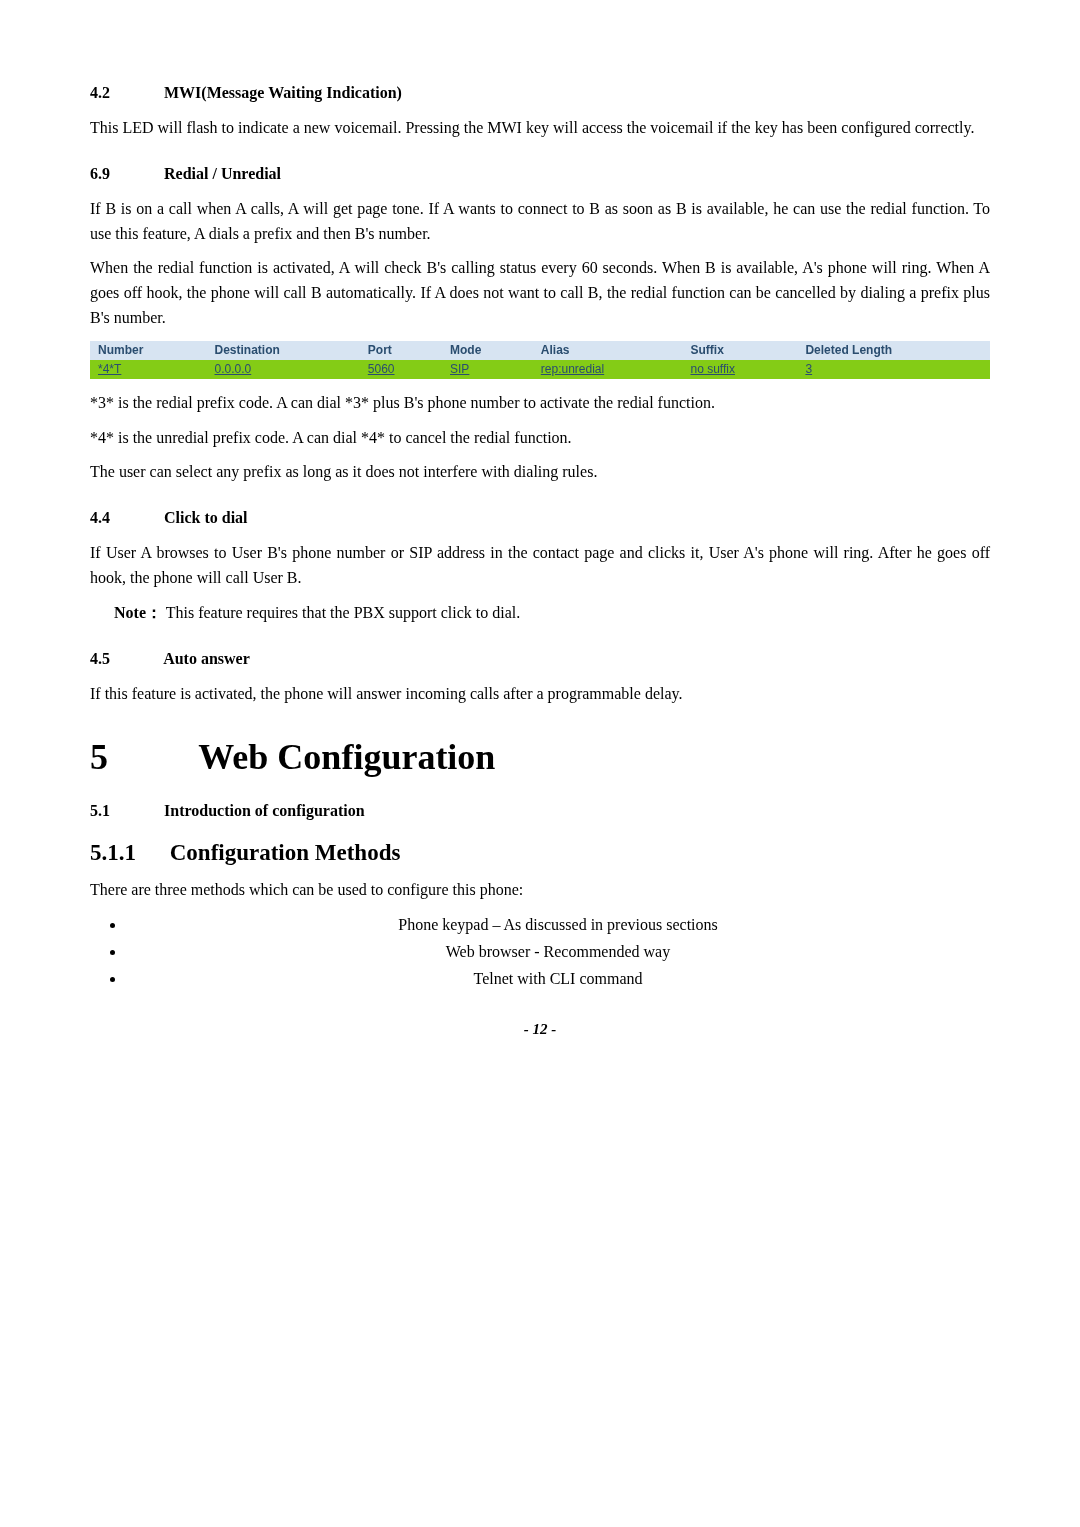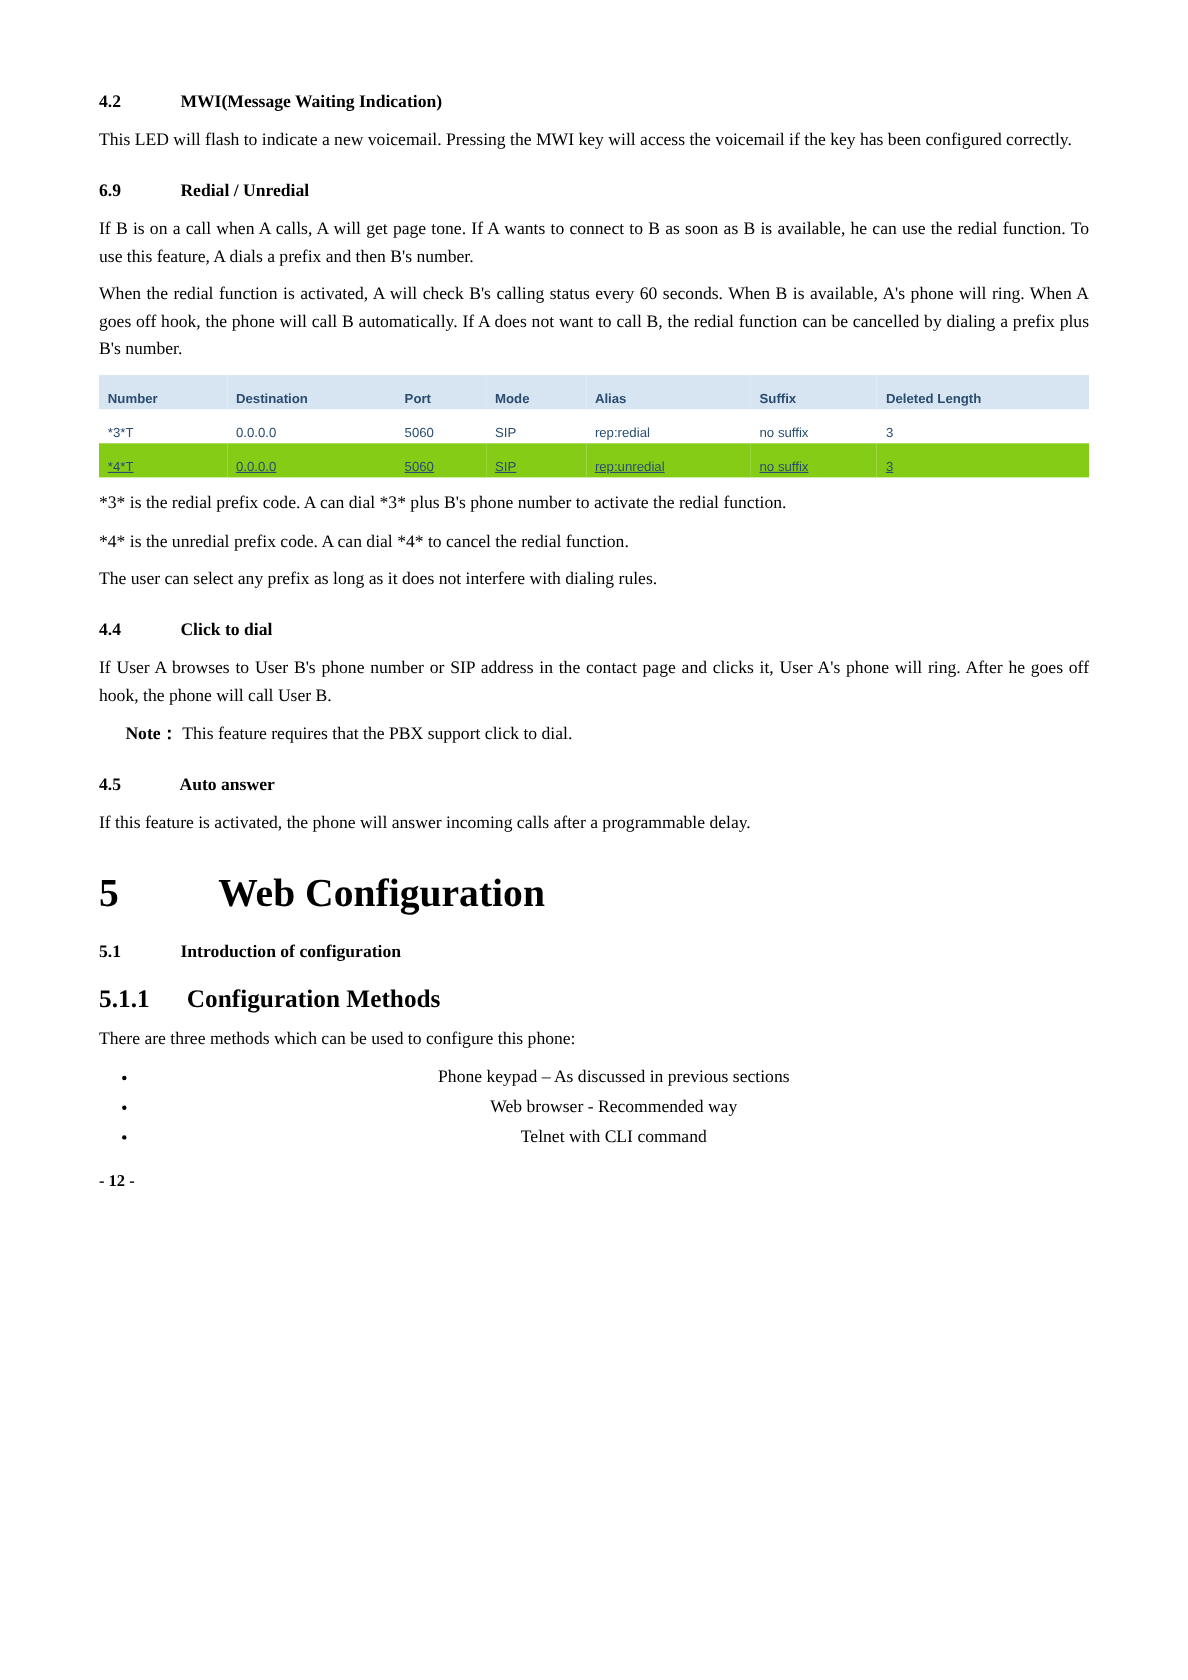--- a/index.html
+++ b/index.html
@@ -47,44 +47,46 @@
   table.data-table {
     border-collapse: collapse;
     width: 100%;
     margin: 6px 0 12px 0;
     font-family: Verdana, Geneva, sans-serif;
     font-size: 12px;
     color: #2a4d6f;
   }
   table.data-table th, table.data-table td {
     text-align: left;
-    padding: 14px 10px 3px 8px;
+    padding: 2px 10px 3px 8px;
   }
   table.data-table thead tr {
     background: #d7e4f2;
   }
   table.data-table tbody tr.alt {
     background: #84cc16;
     text-decoration: underline;
   }
   ul.bullets {
     list-style: disc;
     padding-left: 36px;
     margin: 6px 0;
   }
   ul.bullets li {
     margin: 3px 0;
     line-height: 1.5;
     text-align: center;
   }
   .page-number {
+    text-align: center;
     font-family: "Times New Roman", Times, serif;
     font-size: 15px;
     font-weight: bold;
-    margin-top: 20px;
+    margin-top: 30px;
+    font-style: italic;
   }
   .bold { font-weight: bold; margin-left: 24px; }
 </style>
 </head>
 <body>
 
 <h2 class="section-title">
   <span class="num">4.2</span>
   <span>MWI(Message Waiting Indication)</span>
 </h2>
@@ -103,29 +105,20 @@
       <th>Number</th>
       <th>Destination</th>
       <th>Port</th>
       <th>Mode</th>
       <th>Alias</th>
       <th>Suffix</th>
       <th>Deleted Length</th>
     </tr>
   </thead>
   <tbody>
-    <tr>
-      <td>*3*T</td>
-      <td>0.0.0.0</td>
-      <td>5060</td>
-      <td>SIP</td>
-      <td>rep:redial</td>
-      <td>no suffix</td>
-      <td>3</td>
-    </tr>
     <tr class="alt">
       <td>*4*T</td>
       <td>0.0.0.0</td>
       <td>5060</td>
       <td>SIP</td>
       <td>rep:unredial</td>
       <td>no suffix</td>
       <td>3</td>
     </tr>
   </tbody>

